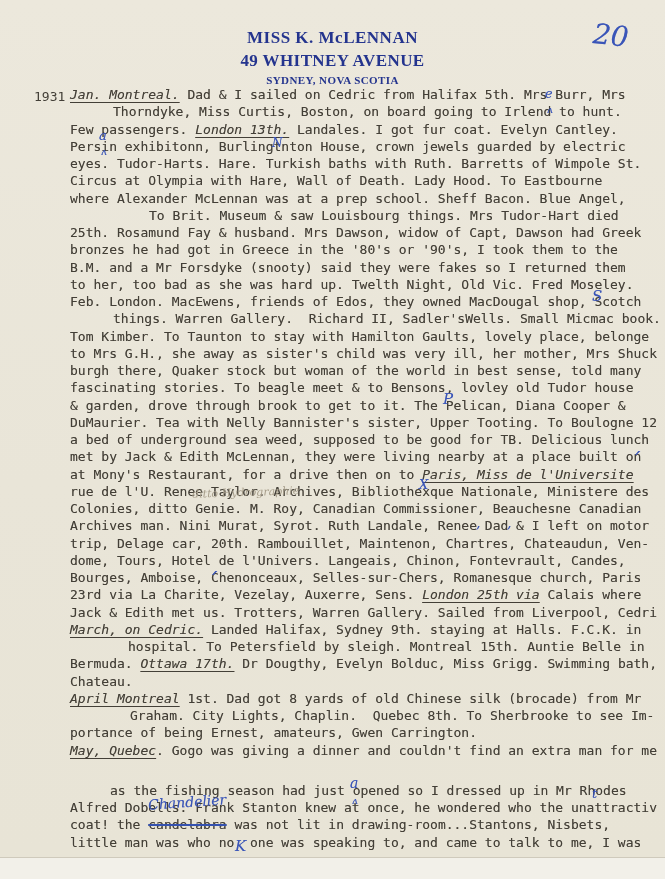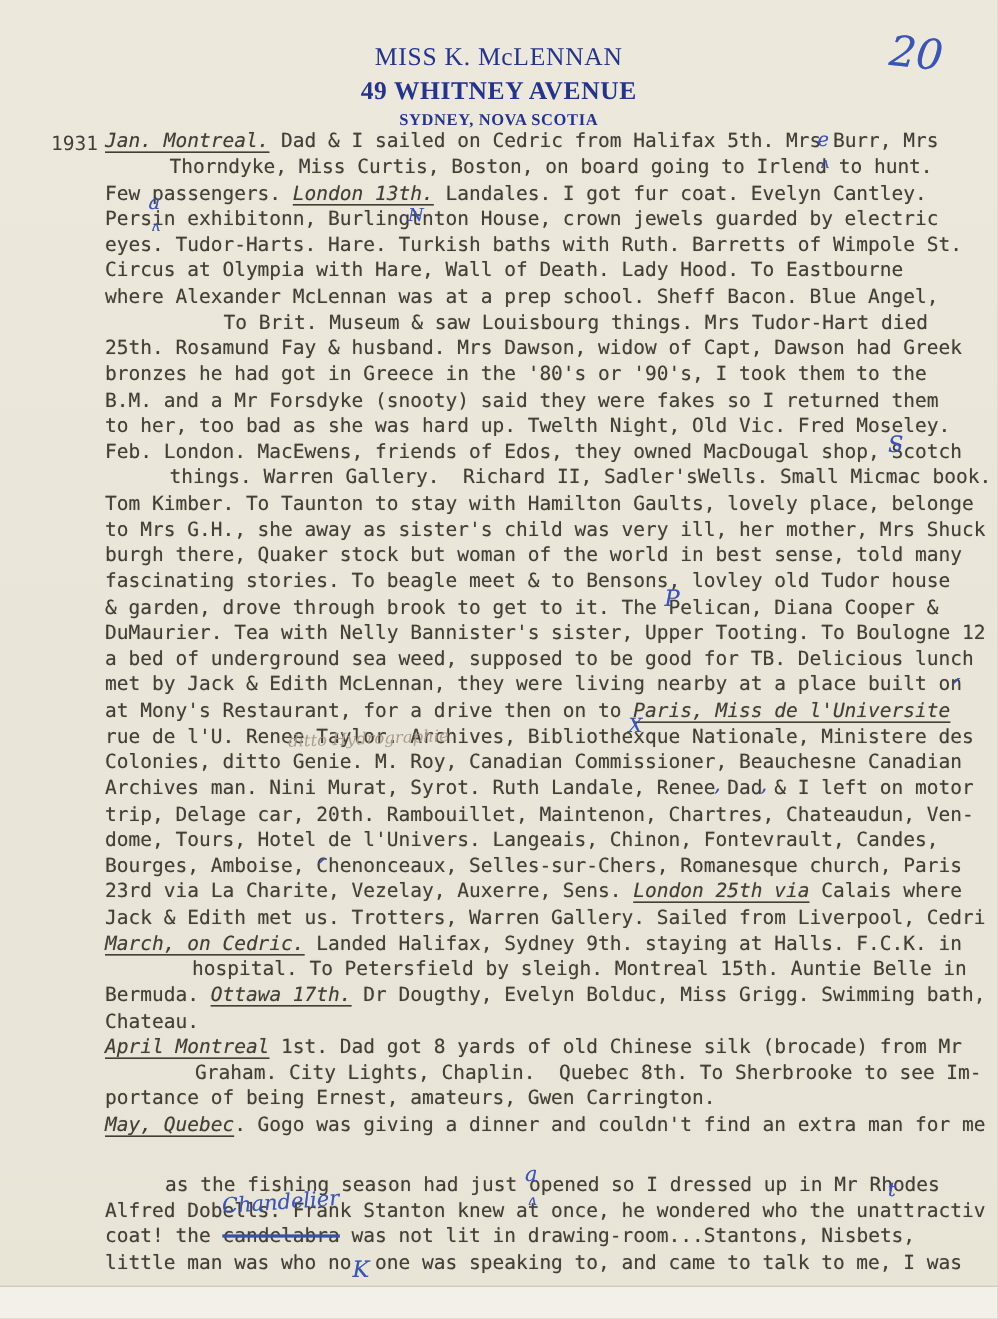--- a/index.html
+++ b/index.html
@@ -16,21 +16,21 @@
     transform:rotate(-24deg);transform-origin:left center;
   }
   .scan-edge{
     position:absolute;left:0;bottom:0;width:100%;height:21px;
     background:#f2f0e9;border-top:1px solid #cfcabc;
   }
   .letterhead{
     position:absolute;top:28px;left:0;width:100%;text-align:center;
     color:#24348e;font-family:"Liberation Serif",serif;
   }
-  .lh-name{font-size:17px;font-weight:400;letter-spacing:.5px;}
+  .lh-name{font-size:17px;font-weight:700;letter-spacing:.5px;}
   .lh-addr{font-size:17px;font-weight:700;letter-spacing:.4px;margin-top:3px;}
   .lh-city{font-size:11px;font-weight:700;letter-spacing:.4px;margin-top:3px;}
   .margin-year{
     position:absolute;left:34px;top:89px;
     font-size:13px;color:#433f37;letter-spacing:0;
   }
   .typed-lines{
     position:absolute;left:70px;top:86px;width:595px;
     font-size:13px;line-height:17.25px;color:#433f37;
     text-shadow:0 0 .5px rgba(62,56,44,.45);

